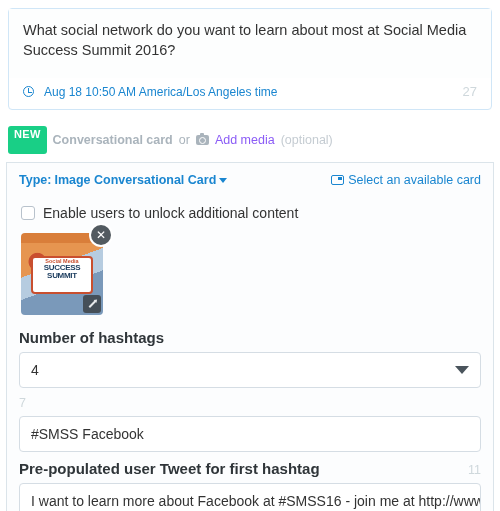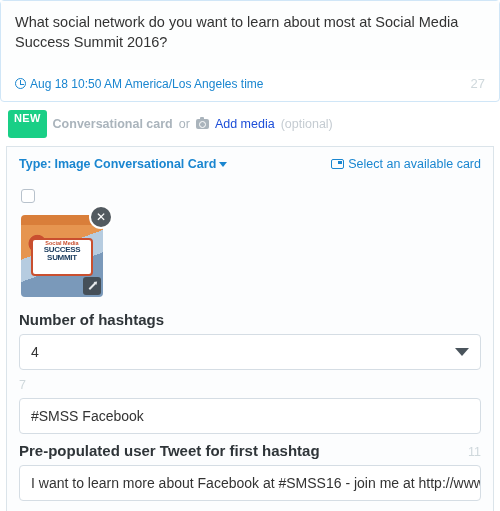--- a/index.html
+++ b/index.html
@@ -1,29 +1,29 @@
 <!DOCTYPE html>
 <html><head>
 <meta charset="utf-8">
 <style>
   * { box-sizing: border-box; margin: 0; padding: 0; font-family: "Helvetica Neue", Arial, sans-serif; }
   body { background: #fff; width: 500px; height: 511px; overflow: hidden; }
-  .tweet-box { border: 1px solid #d0e6f7; border-radius: 4px; margin: 0; background: #fff; }
+  .tweet-box { border: 1px solid #d0e6f7; border-radius: 4px; margin: 8px; background: #fff; }
   .tweet-text { padding: 12px 14px 18px 14px; font-size: 14.5px; color: #333; line-height: 1.35; background:#fdfefe; }
   .tweet-meta { display: flex; justify-content: space-between; align-items: center; padding: 6px 14px 10px 14px; font-size: 12px; color: #1a86d0; }
-  .tweet-meta .time { display:flex; align-items:center; gap:4px; }
+  .tweet-meta .time { display:flex; align-items:center; gap:10px; }
   .tweet-meta .count { color: #cfd8dc; font-size: 13px; }
   .clock { width:11px; height:11px; border:1px solid #1a86d0; border-radius:50%; position:relative; }
   .clock::after{content:"";position:absolute;width:3px;height:4px;border-left:1px solid #1a86d0;border-bottom:1px solid #1a86d0;top:1px;left:4px;}
 
   .toolbar { display:flex; align-items:center; gap:6px; padding: 8px 10px 8px 8px; font-size: 12.5px; color:#aab4bc; }
   .new-badge { background:#19cf86; color:#fff; font-weight:700; font-size:11px; padding:2px 6px 14px 6px; border-radius:3px; letter-spacing:0.3px;}
   .toolbar .convo { color:#aab4bc; font-weight:600; }
   .toolbar .or { color:#aab4bc; }
-  .toolbar .addmedia { color:#1d4ed8; cursor:pointer; display:flex; align-items:center; gap:3px;}
+  .toolbar .addmedia { color:#8b5cf6; cursor:pointer; display:flex; align-items:center; gap:3px;}
   .toolbar .optional { color:#c5ccd2; }
   .cam { width:13px; height:10px; background:#aab4bc; border-radius:2px; position:relative; display:inline-block;}
   .cam::after{content:"";position:absolute;width:5px;height:5px;border:1px solid #fff;border-radius:50%;top:2px;left:3px;}
   .cam::before{content:"";position:absolute;width:4px;height:2px;background:#aab4bc;top:-2px;left:4px;border-radius:1px 1px 0 0;}
 
   .card-panel { border:1px solid #dbe4ea; background:#fcfdfe; margin: 0 6px 6px 6px; padding: 10px 12px 18px 12px; }
   .card-head { display:flex; justify-content:space-between; align-items:center; font-size:12.5px; margin-bottom:18px;}
   .card-type { color:#1a86d0; font-weight:600; display:flex; align-items:center; gap:3px; cursor:pointer;}
   .card-select { color:#1a86d0; display:flex; align-items:center; gap:4px; cursor:pointer;}
   .chev-down { width:0;height:0;border-left:4px solid transparent;border-right:4px solid transparent;border-top:5px solid #1a86d0; display:inline-block; margin-top:1px;}
@@ -91,20 +91,21 @@
       <span class="chev-down"></span>
     </span>
     <span class="card-select">
       <span class="cards-icon"></span>
       <span>Select an available card</span>
     </span>
   </div>
 
   <div class="enable-row">
     <span class="checkbox"></span>
+    <span>Enable users to unlock additional content</span>
   </div>
 
   <div class="thumb-wrap">
     <div class="thumb">
       <div class="ribbon">
         <span class="l1">Social Media</span>
         <span class="l2">SUCCESS</span>
         <span class="l2">SUMMIT</span>
       </div>
     </div>

